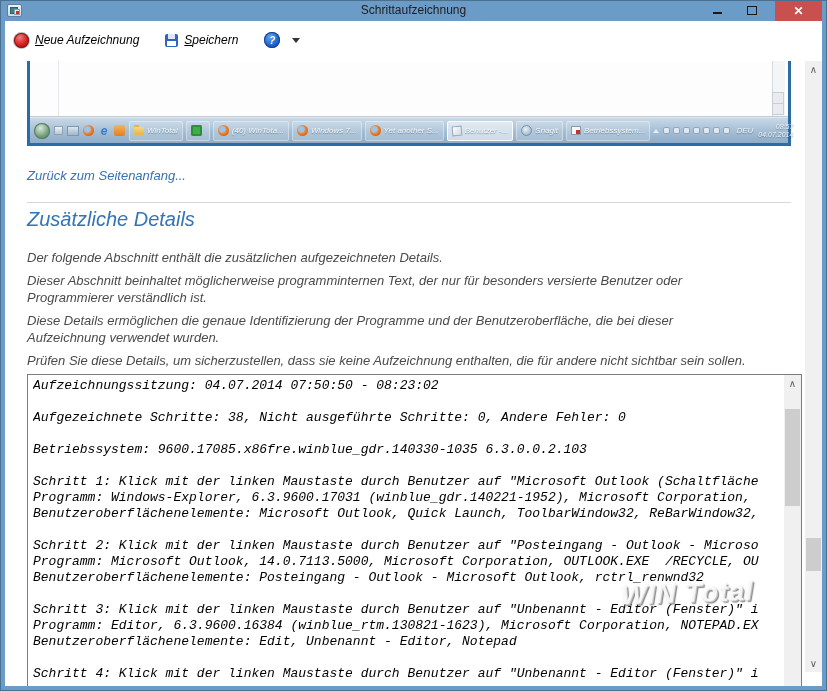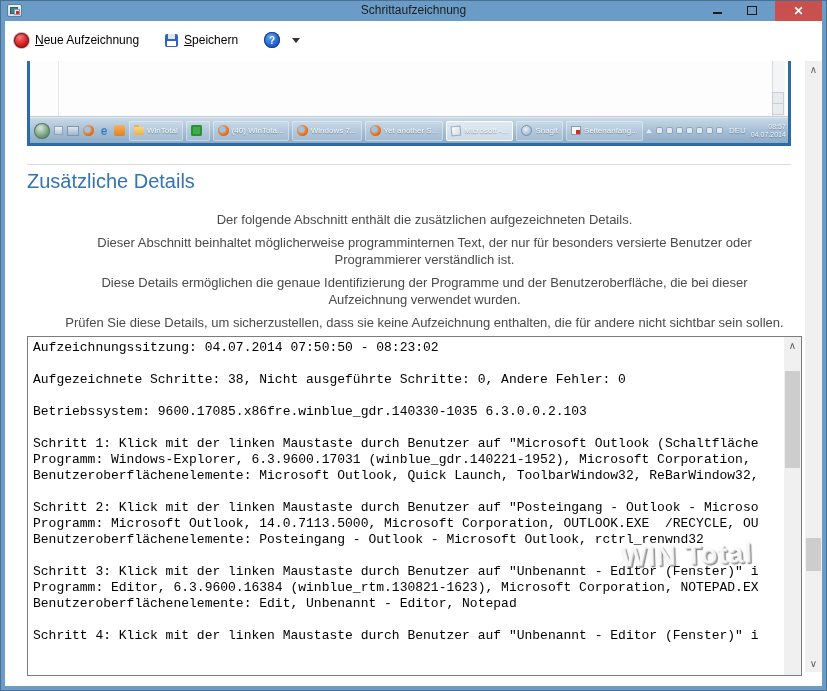--- a/index.html
+++ b/index.html
@@ -17,21 +17,21 @@
   .win-title{position:absolute;left:0;right:0;top:0;height:21px;line-height:21px;text-align:center;
     font-size:12px;color:#1d1d1d;}
   .cap-btn{position:absolute;top:0;height:21px;display:flex;align-items:center;justify-content:center;}
   .btn-min{right:95px;width:30px;}
   .btn-min .bar{width:9px;height:2px;background:#1a1a1a;margin-top:4px;}
   .btn-max{right:60px;width:30px;}
   .btn-max .box{width:10px;height:9px;border:1px solid #1a1a1a;background:transparent;}
   .btn-close{right:5px;top:1px;width:47px;height:20px;background:#c9504f;color:#fff;
     font-size:12px;font-weight:bold;}
   
-  .client{position:absolute;top:21px;left:5px;right:5px;bottom:5px;background:#be185d;overflow:hidden;}
+  .client{position:absolute;top:21px;left:5px;right:5px;bottom:5px;background:#be185d;overflow:hidden;font-style:italic;}
   
   .toolbar{position:absolute;top:0;left:0;right:0;height:38px;display:flex;align-items:center;background:#fff;padding-left:9px;}
   .tb-item{display:flex;align-items:center;font-size:12px;color:#000;}
   .rec-dot{width:15px;height:15px;border-radius:50%;margin-right:6px;
     background:radial-gradient(circle at 38% 30%,#f57a7a,#d51c1c 55%,#8f0e0e);
     box-shadow:inset 0 0 0 1px #7c1a1e, 0 0 0 1px #b8babd;}
   .floppy{width:13px;height:13px;background:#2f63c4;border-radius:2px;margin-right:6px;position:relative;}
   .floppy::before{content:"";position:absolute;left:3px;top:0;width:7px;height:5px;background:#dfe7f4;}
   .floppy::after{content:"";position:absolute;left:2px;bottom:1px;width:9px;height:5px;background:#fff;}
   .help-circle{width:16px;height:16px;border-radius:50%;margin-left:26px;
@@ -84,21 +84,21 @@
     border-bottom:4px solid #eef4f9;margin-right:4px;opacity:.85;}
   .tray-ic{width:7px;height:7px;border-radius:2px;background:rgba(240,246,252,.75);
     box-shadow:inset 0 0 0 1px rgba(70,95,120,.5);margin-right:3px;flex:none;}
   .tray-lang{font-size:8px;color:#eef4f9;margin:0 5px 0 3px;text-shadow:0 1px 1px rgba(30,50,70,.45);}
   .tray-clock{font-size:7px;line-height:8px;color:#eef4f9;text-align:right;text-shadow:0 1px 1px rgba(30,50,70,.45);}
   
   .top-link{display:inline-block;margin:22px 0 0 22px;font-size:13px;color:#3472b9;text-decoration:none;cursor:pointer;}
   .divider{margin:18px 0 0 22px;width:764px;height:1px;background:#d9d9d9;}
   .section-heading{margin:5px 0 18px 22px;font-size:20px;font-weight:400;color:#3374b5;}
   .paras{margin-left:22px;}
-  .paras p{margin:0 0 5px 0;font-size:13px;line-height:17.5px;color:#4a4a4a;white-space:nowrap;text-align:center;}
+  .paras p{margin:0 0 5px 0;font-size:13px;line-height:17.5px;color:#4a4a4a;white-space:nowrap;}
   
   .details-box{position:relative;margin-left:22px;width:775px;height:340px;
     border:1px solid #7c7c7c;background:#fff;overflow:hidden;}
   .mono{padding:3px 5px;font-family:"Liberation Mono","DejaVu Sans Mono",monospace;
     font-size:13px;line-height:16px;color:#000;white-space:pre;}
   .mline{height:16px;overflow:hidden;}
   .watermark{position:absolute;left:594px;top:204px;font-size:27px;font-weight:bold;
     color:rgba(245,245,245,.55);letter-spacing:1px;transform:rotate(-2deg);
     text-shadow:-1px -1px 0 rgba(255,255,255,.9),1px 1px 1px rgba(110,110,110,.8),0 0 2px rgba(130,130,130,.6);
     pointer-events:none;white-space:nowrap;}
@@ -180,29 +180,29 @@
               <div class="tb-btn">
                 <span class="tbi ic-firefox"></span>
                 <span class="tbl">Windows 7...</span>
               </div>
               <div class="tb-btn">
                 <span class="tbi ic-firefox"></span>
                 <span class="tbl">Yet another S...</span>
               </div>
               <div class="tb-btn active">
                 <span class="tbi ic-window"></span>
-                <span class="tbl">Microsoft -...</span>
+                <span class="tbl">Benutzer -...</span>
               </div>
               <div class="tb-btn">
                 <span class="tbi ic-snagit"></span>
                 <span class="tbl">Snagit</span>
               </div>
               <div class="tb-btn">
                 <span class="tbi ic-recorder"></span>
-                <span class="tbl">Seitenanfang...</span>
+                <span class="tbl">Betriebssystem...</span>
               </div>
             </span>
           <span class="tray">
             <span class="tray-caret"></span>
             <span style="display:flex;align-items:center;">
                 <span class="tray-ic"></span>
                 <span class="tray-ic"></span>
                 <span class="tray-ic"></span>
                 <span class="tray-ic"></span>
                 <span class="tray-ic"></span>
@@ -211,20 +211,21 @@
               </span>
             <span class="tray-lang">DEU</span>
             <span class="tray-clock">
               <span>08:57</span><br>
               <span>04.07.2014</span>
             </span>
           </span>
         </div>
       </div>
 
+      <a class="top-link">Zurück zum Seitenanfang...</a>
 
       <div class="divider"></div>
 
       <h2 class="section-heading">Zusätzliche Details</h2>
 
       <div class="paras">
           <p>Der folgende Abschnitt enthält die zusätzlichen aufgezeichneten Details.</p>
           <p>Dieser Abschnitt beinhaltet möglicherweise programminternen Text, der nur für besonders versierte Benutzer oder<br>Programmierer verständlich ist.</p>
           <p>Diese Details ermöglichen die genaue Identifizierung der Programme und der Benutzeroberfläche, die bei dieser<br>Aufzeichnung verwendet wurden.</p>
           <p>Prüfen Sie diese Details, um sicherzustellen, dass sie keine Aufzeichnung enthalten, die für andere nicht sichtbar sein sollen.</p>

